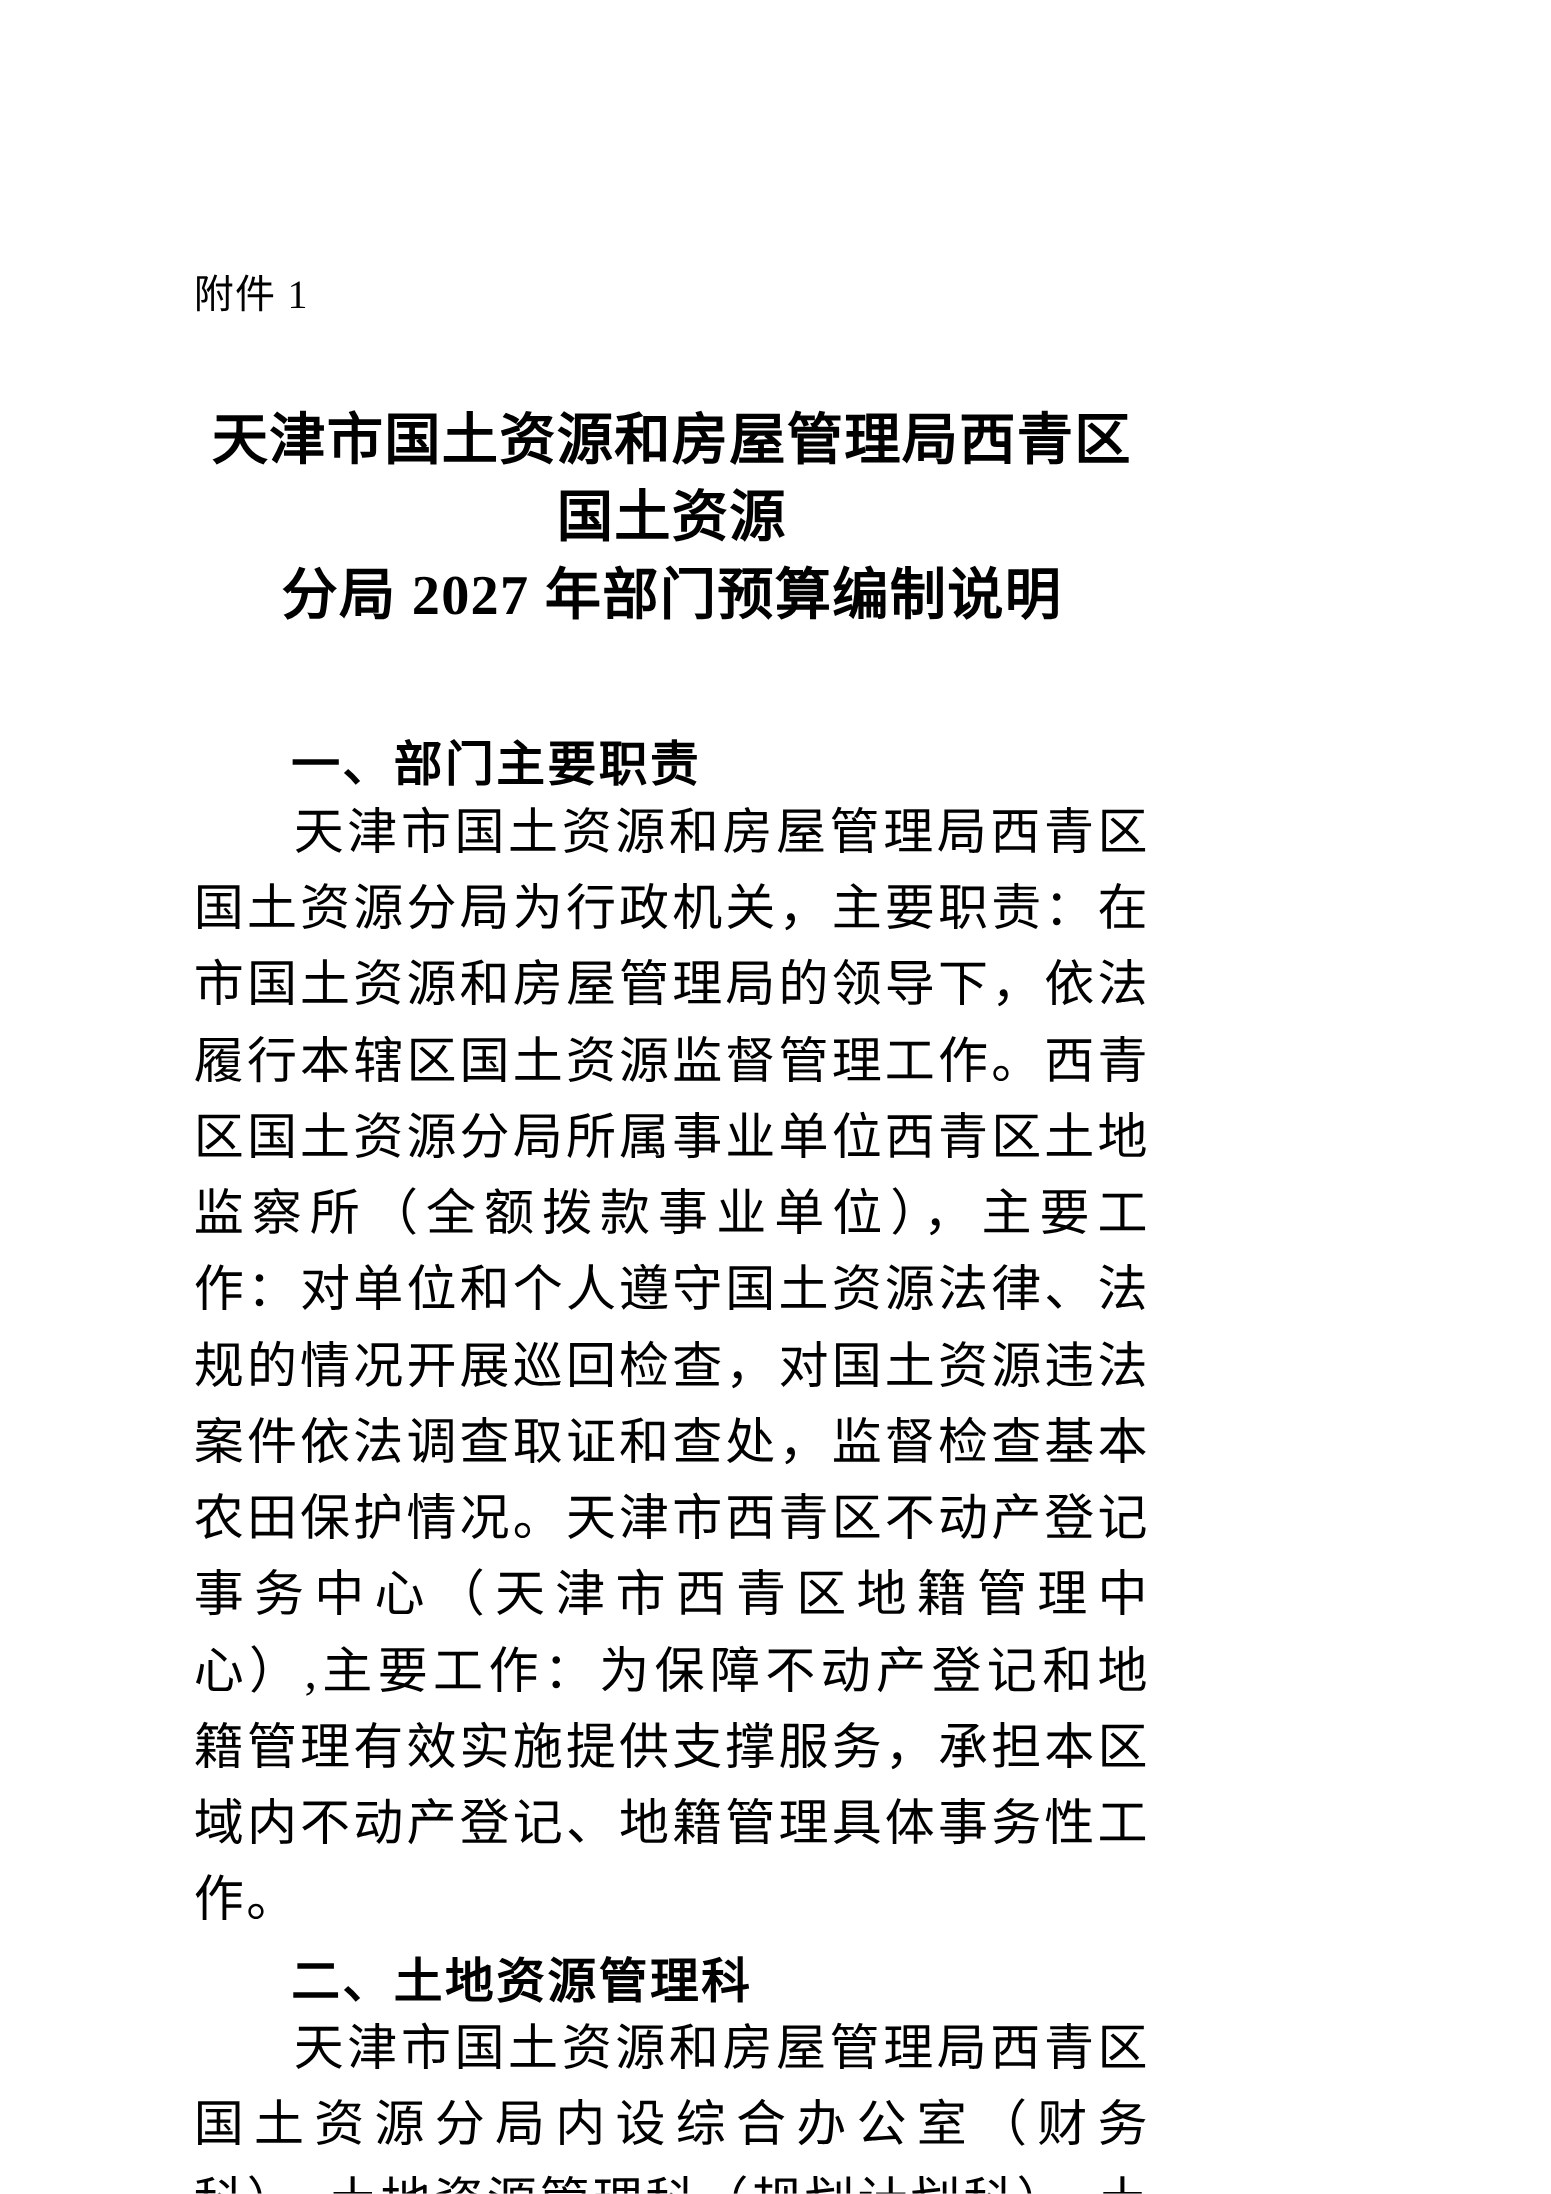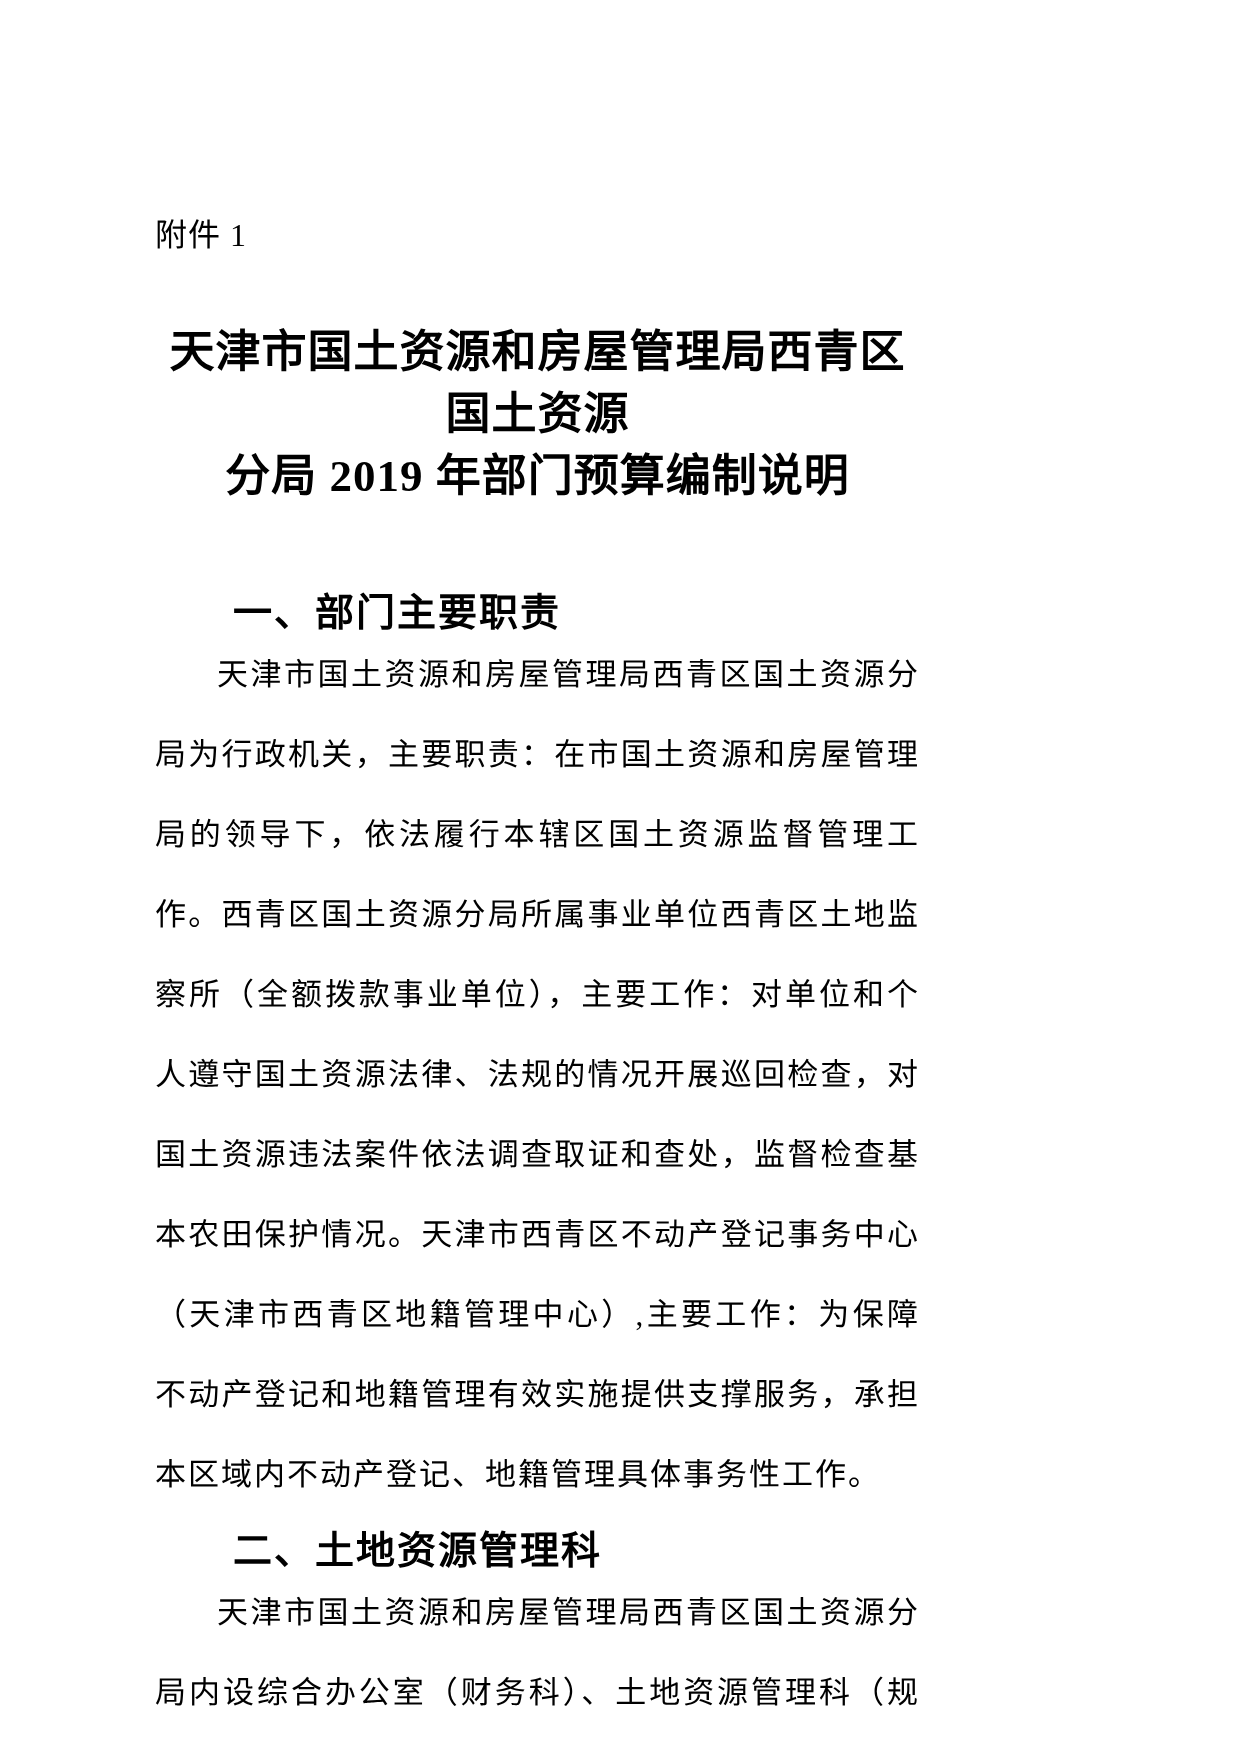--- a/index.html
+++ b/index.html
@@ -43,39 +43,39 @@
     line-height: 44px;
     text-indent: 2em;
     letter-spacing: 2px;
     margin: 14px 0 0 0;
   }
   .heading.h-first {
     margin-top: 84px;
   }
   .body-para {
     font-family: "Liberation Serif", serif;
-    font-size: 31px;
-    line-height: 80px;
+    font-size: 40px;
+    line-height: 61px;
     letter-spacing: 2px;
     text-indent: 2em;
     text-align: justify;
     text-justify: inter-ideograph;
     margin: 0;
   }
 </style>
 </head>
 <body>
 
 <div class="page">
 
   <div class="attachment">附件 1</div>
 
   <h1 class="doc-title">
     <span class="tline">天津市国土资源和房屋管理局西青区国土资源</span>
-    <span class="tline">分局 2019 年部门预算编制说明</span>
+    <span class="tline">分局 2027 年部门预算编制说明</span>
   </h1>
 
   <h2 class="heading h-first">一、部门主要职责</h2>
 
   <p class="body-para">天津市国土资源和房屋管理局西青区国土资源分局为行政机关，主要职责：在市国土资源和房屋管理局的领导下，依法履行本辖区国土资源监督管理工作。西青区国土资源分局所属事业单位西青区土地监察所（全额拨款事业单位），主要工作：对单位和个人遵守国土资源法律、法规的情况开展巡回检查，对国土资源违法案件依法调查取证和查处，监督检查基本农田保护情况。天津市西青区不动产登记事务中心（天津市西青区地籍管理中心）,主要工作：为保障不动产登记和地籍管理有效实施提供支撑服务，承担本区域内不动产登记、地籍管理具体事务性工作。</p>
 
   <h2 class="heading">二、土地资源管理科</h2>
 
   <p class="body-para">天津市国土资源和房屋管理局西青区国土资源分局内设综合办公室（财务科）、土地资源管理科（规划计划科）、土地市场科、地籍管理科、执法监察科、不动产登记科共计 6 个职能科室。下辖 1 个预算单位，天津市国土资源和房屋管理局西青区国土资源分局（本级）、天津市西青区土地监察所和天津市西青区不动产登记事务中心（天津市西青区地籍管理中心）。</p>
 

